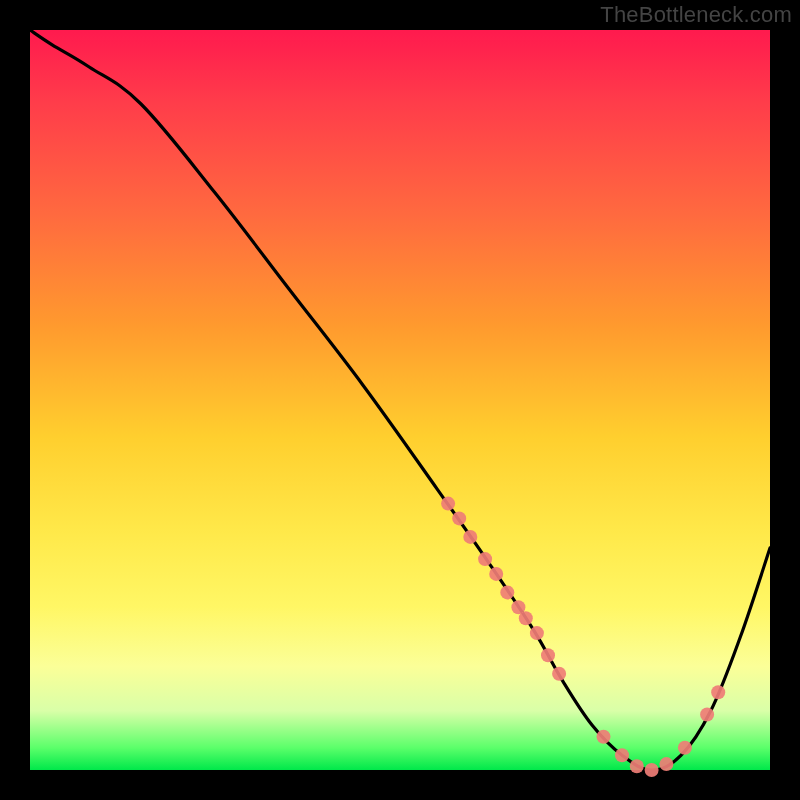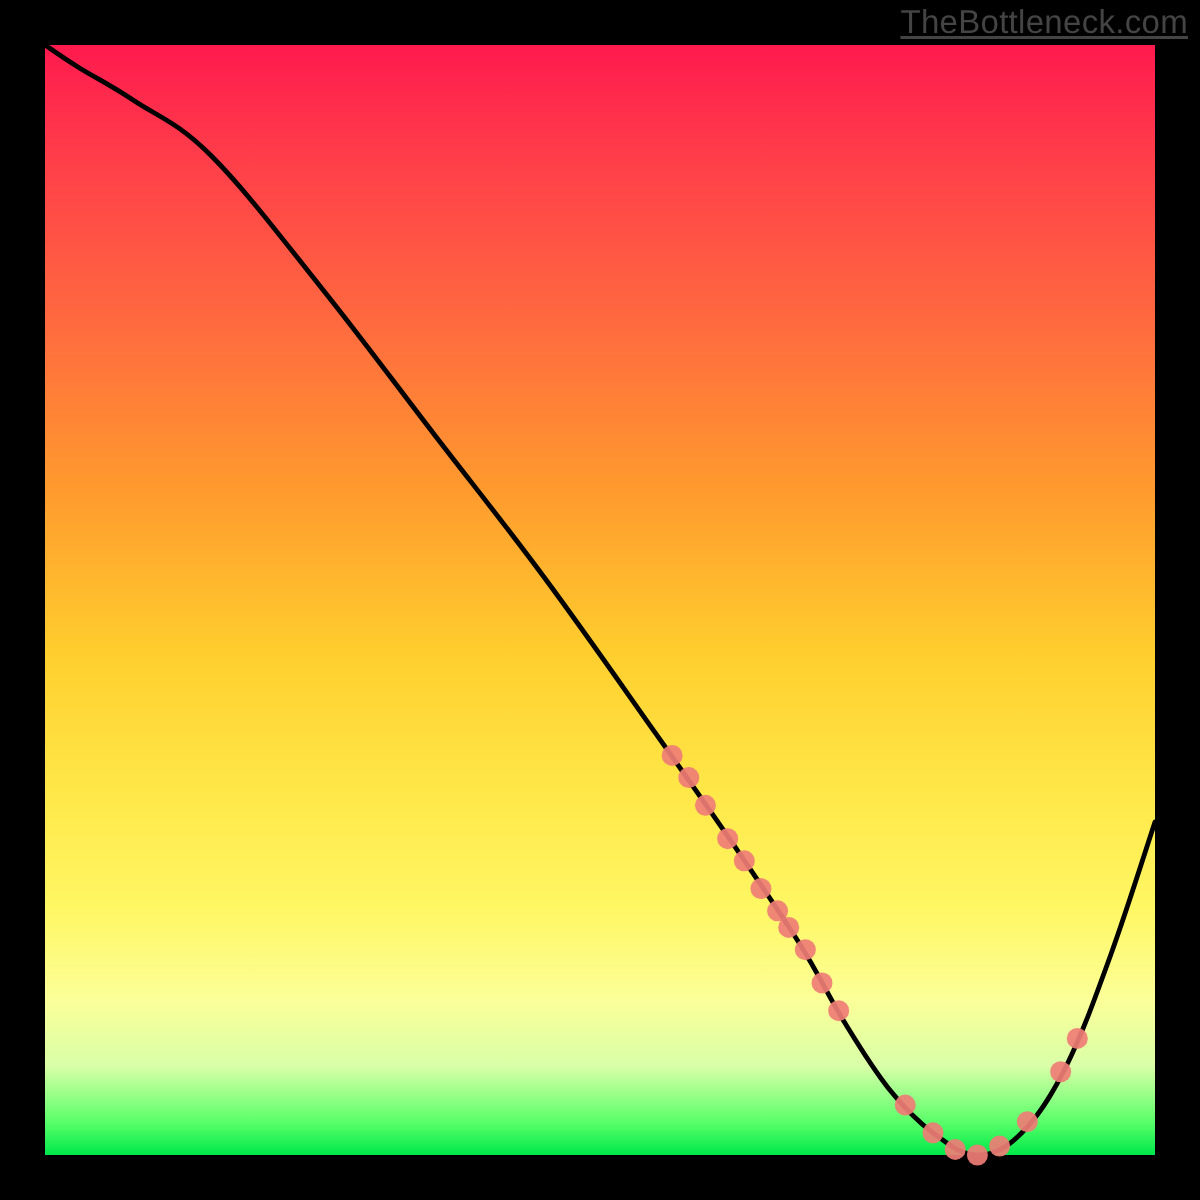--- a/index.html
+++ b/index.html
@@ -21,21 +21,20 @@
   }
   .watermark {
     position: absolute;
     top: 2px;
     right: 8px;
     color: #444;
     font-size: 22px;
     font-weight: 500;
     letter-spacing: 0.2px;
     user-select: none;
-    text-decoration: underline;
   }
   .plot {
     position: absolute;
     top: 30px;
     left: 30px;
     width: 740px;
     height: 740px;
     
     background: linear-gradient(
       to bottom,

